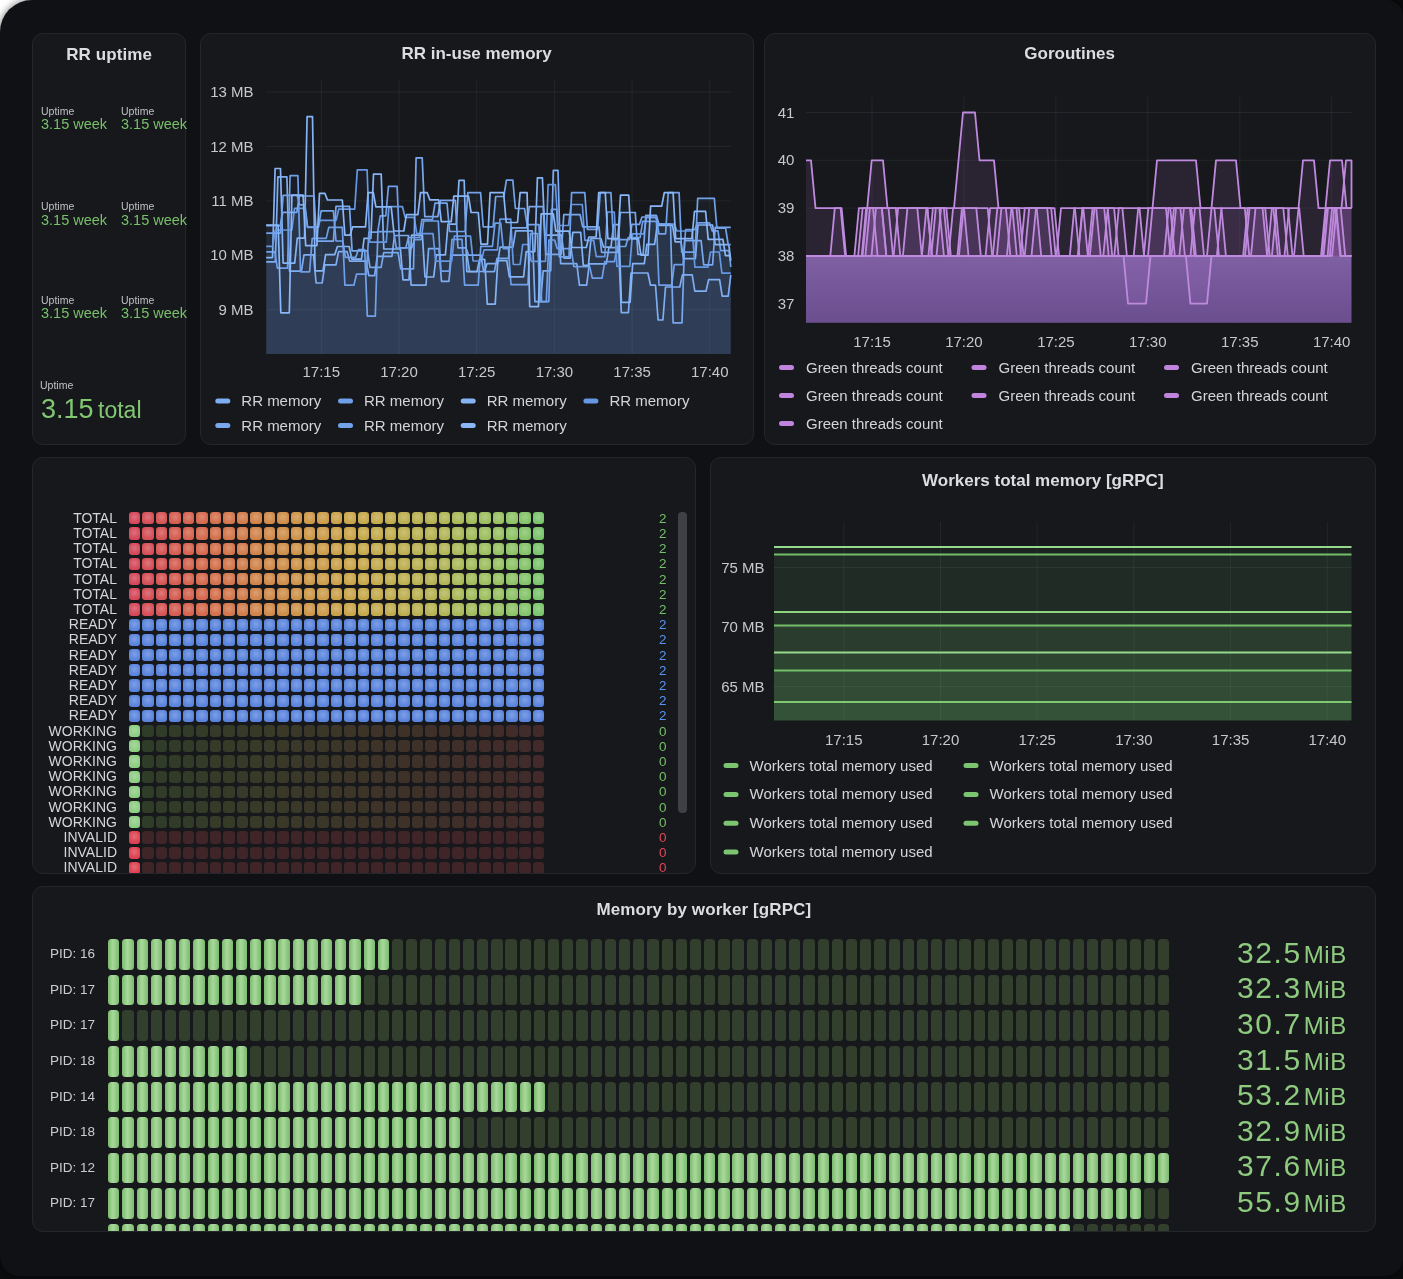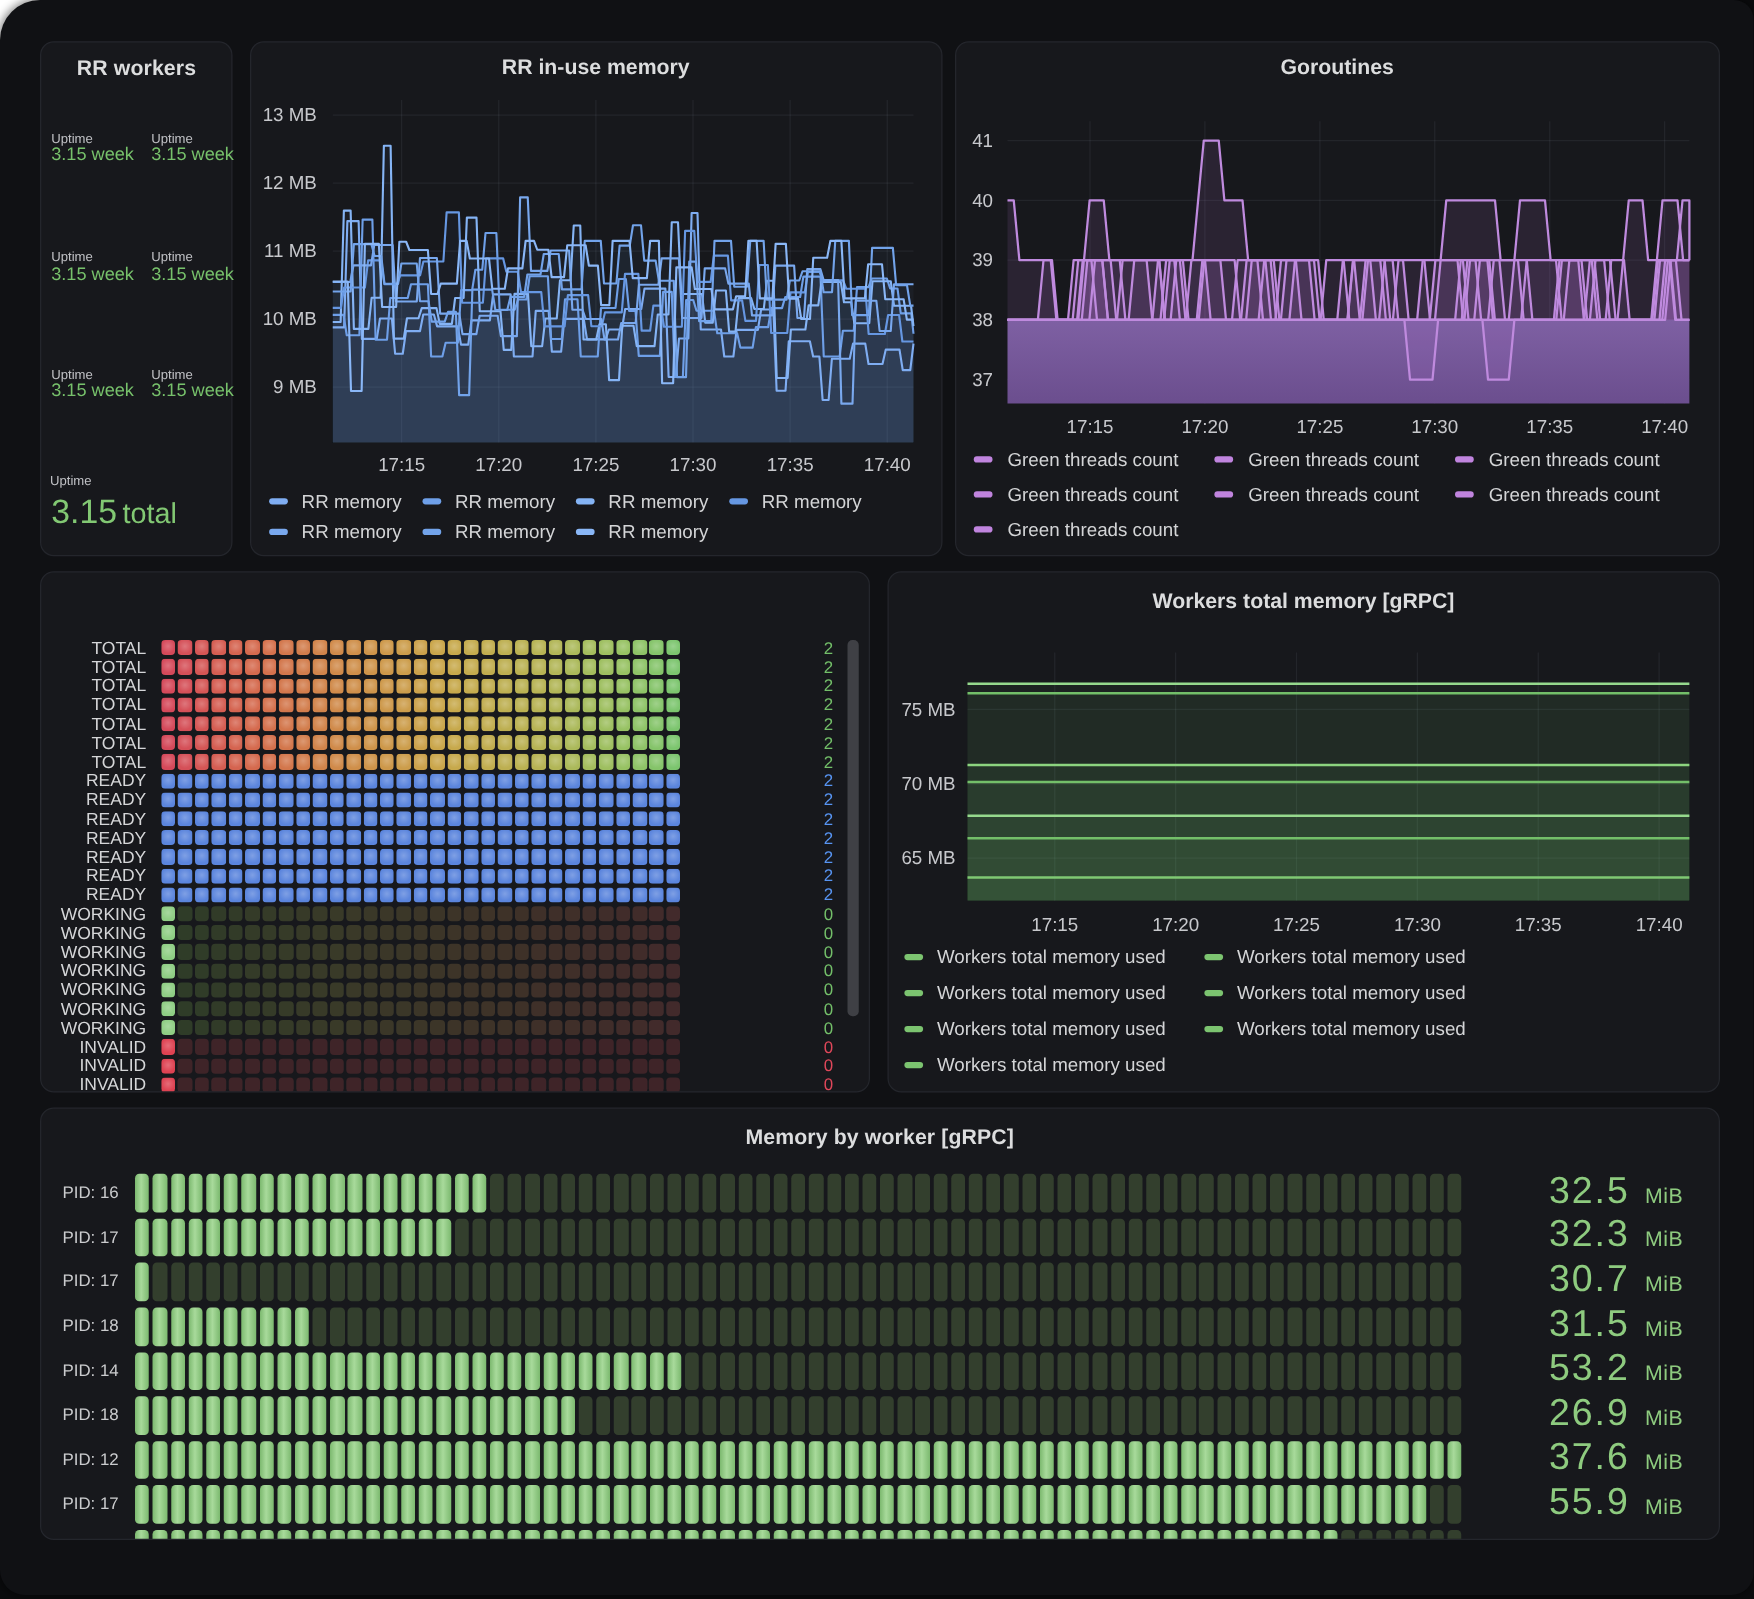--- a/index.html
+++ b/index.html
@@ -91,26 +91,26 @@
 .q1 i:nth-child(-n+18){background:linear-gradient(90deg,#7cb96f,#a8da9b 45%,#7cb96f);}
 .q2 i:nth-child(-n+1){background:linear-gradient(90deg,#7cb96f,#a8da9b 45%,#7cb96f);}
 .q3 i:nth-child(-n+10){background:linear-gradient(90deg,#7cb96f,#a8da9b 45%,#7cb96f);}
 .q4 i:nth-child(-n+31){background:linear-gradient(90deg,#7cb96f,#a8da9b 45%,#7cb96f);}
 .q5 i:nth-child(-n+25){background:linear-gradient(90deg,#7cb96f,#a8da9b 45%,#7cb96f);}
 .q6 i:nth-child(-n+75){background:linear-gradient(90deg,#7cb96f,#a8da9b 45%,#7cb96f);}
 .q7 i:nth-child(-n+73){background:linear-gradient(90deg,#7cb96f,#a8da9b 45%,#7cb96f);}
 .q8 i:nth-child(-n+68){background:linear-gradient(90deg,#7cb96f,#a8da9b 45%,#7cb96f);}
 .p6v{position:absolute;left:1100px;width:213.7px;text-align:right;height:30.5px;color:#8ecb7f;white-space:nowrap}
 .p6v b{font-size:30px;font-weight:normal;line-height:30.5px;letter-spacing:1.6px}
-.p6v span{font-size:17px;margin-left:12px;letter-spacing:0.5px}
+.p6v span{font-size:24px;margin-left:2px;letter-spacing:0.5px}
 </style></head><body>
 <div id="wh"></div>
 <div id="frame">
 <div class="p" style="left:32px;top:33px;width:154.3px;height:412px">
-  <div class="t" style="top:11px">RR workers</div>
+  <div class="t" style="top:11px">RR uptime</div>
   <div class="s1l" style="left:8px;top:70.5px">Uptime</div>
 <div class="s1v" style="left:8px;top:82.3px">3.15 week</div>
 <div class="s1l" style="left:88px;top:70.5px">Uptime</div>
 <div class="s1v" style="left:88px;top:82.3px">3.15 week</div>
 <div class="s1l" style="left:8px;top:166px">Uptime</div>
 <div class="s1v" style="left:8px;top:177.8px">3.15 week</div>
 <div class="s1l" style="left:88px;top:166px">Uptime</div>
 <div class="s1v" style="left:88px;top:177.8px">3.15 week</div>
 <div class="s1l" style="left:8px;top:259.5px">Uptime</div>
 <div class="s1v" style="left:8px;top:271.3px">3.15 week</div>
@@ -1433,21 +1433,21 @@
         <i></i>
         <i></i>
         <i></i>
         <i></i>
         <i></i>
         <i></i>
         <i></i>
         <i></i>
         <i></i>
       </div>
-<div class="p6v" style="top:228.5px"><b>26.9</b><span>MiB</span></div>
+<div class="p6v" style="top:228.5px"><b>32.9</b><span>MiB</span></div>
 <div class="p6l" style="top:265.6px">PID: 12</div>
 <div class="p6r q6" style="top:265.6px">
         <i></i>
         <i></i>
         <i></i>
         <i></i>
         <i></i>
         <i></i>
         <i></i>
         <i></i>

